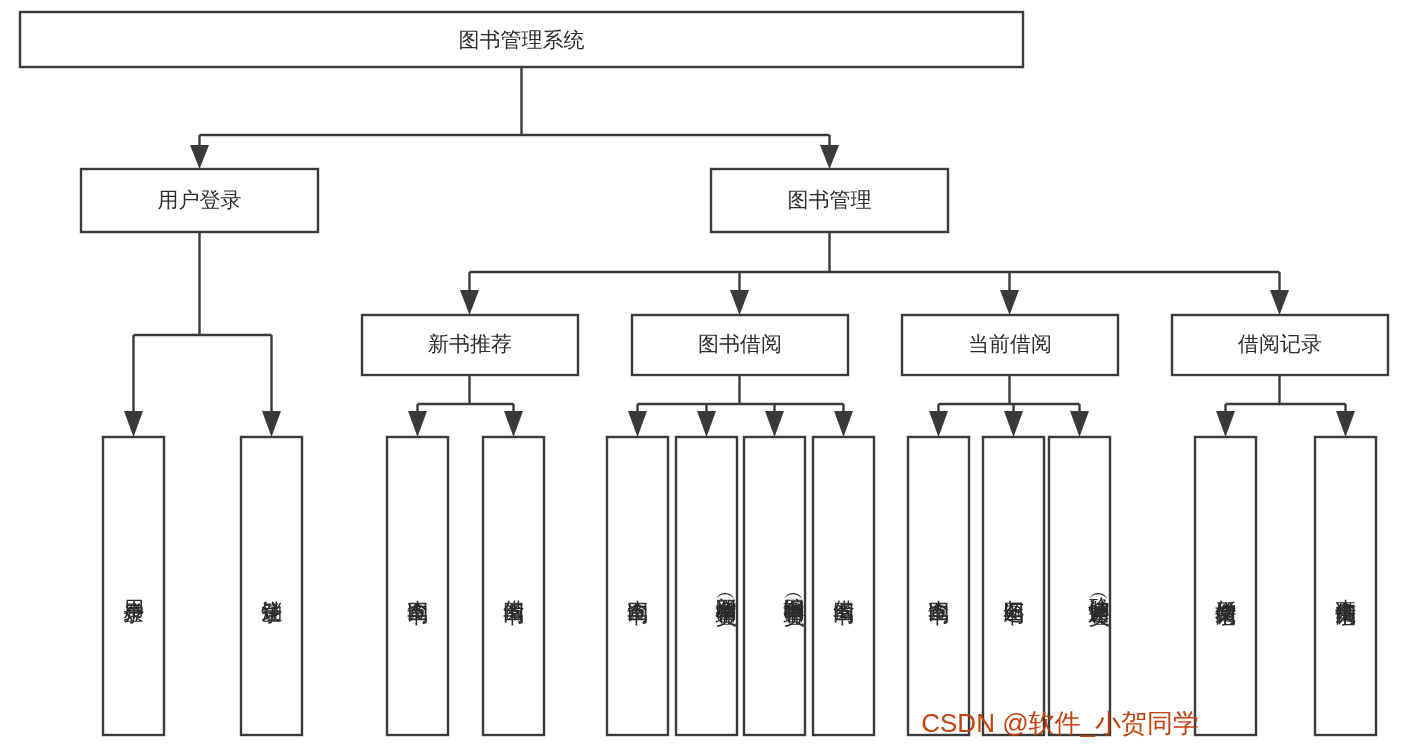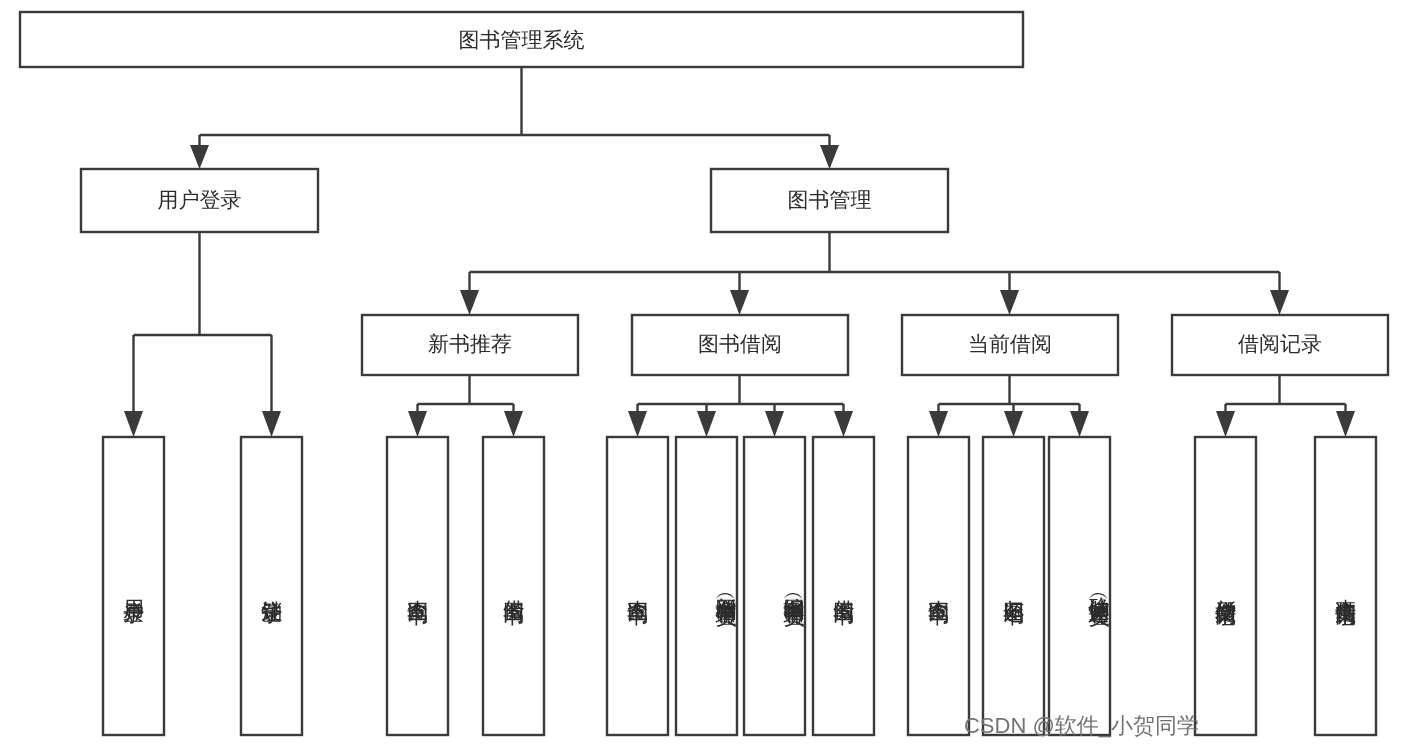--- a/index.html
+++ b/index.html
@@ -66,22 +66,22 @@
     user-select: none;
   }
   .leaf-label.center-v {
     align-items: center;
   }
   .watermark {
     position: absolute;
     right: 10px;
     bottom: 6px;
     font-family: "Liberation Sans", "DejaVu Sans", sans-serif;
-    font-size: 22px;
-    color: #737373;
+    font-size: 26px;
+    color: #c2410c;
     white-space: nowrap;
     user-select: none;
   }
 </style>
 </head>
 <body>
 
 <div id="diagram-root">
 
   <svg class="diagram-svg" viewBox="0 0 1405 747">

